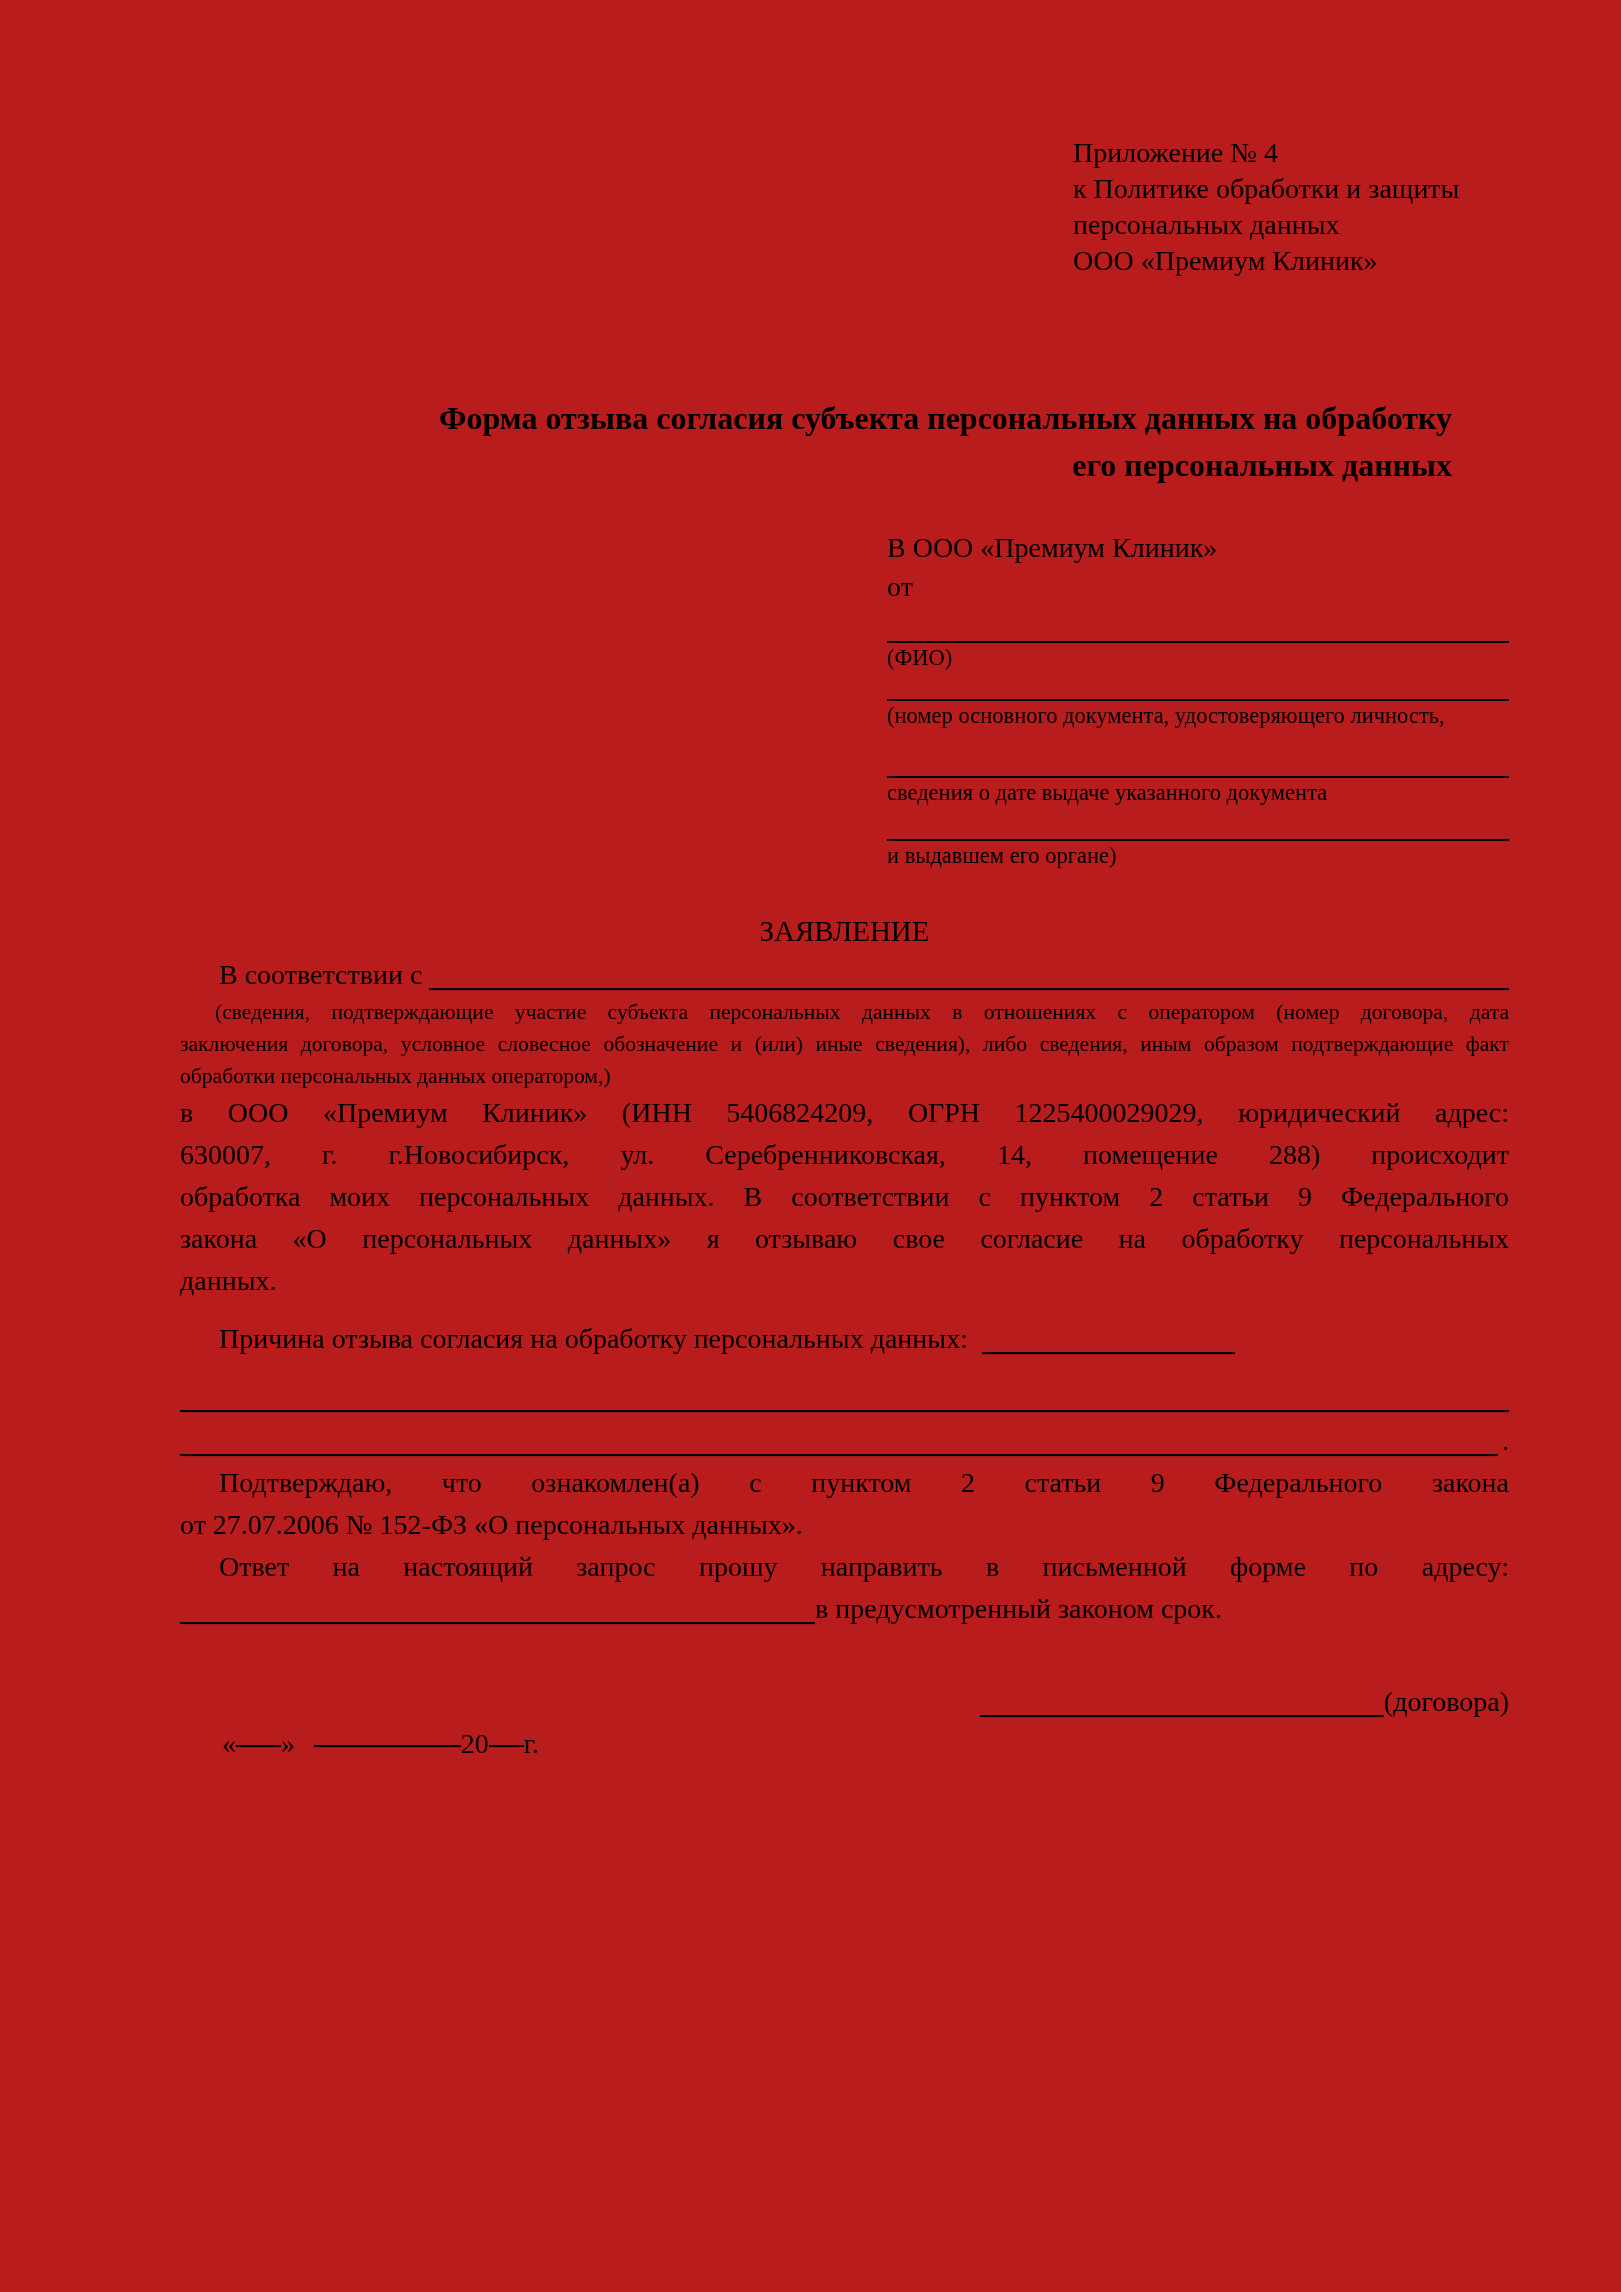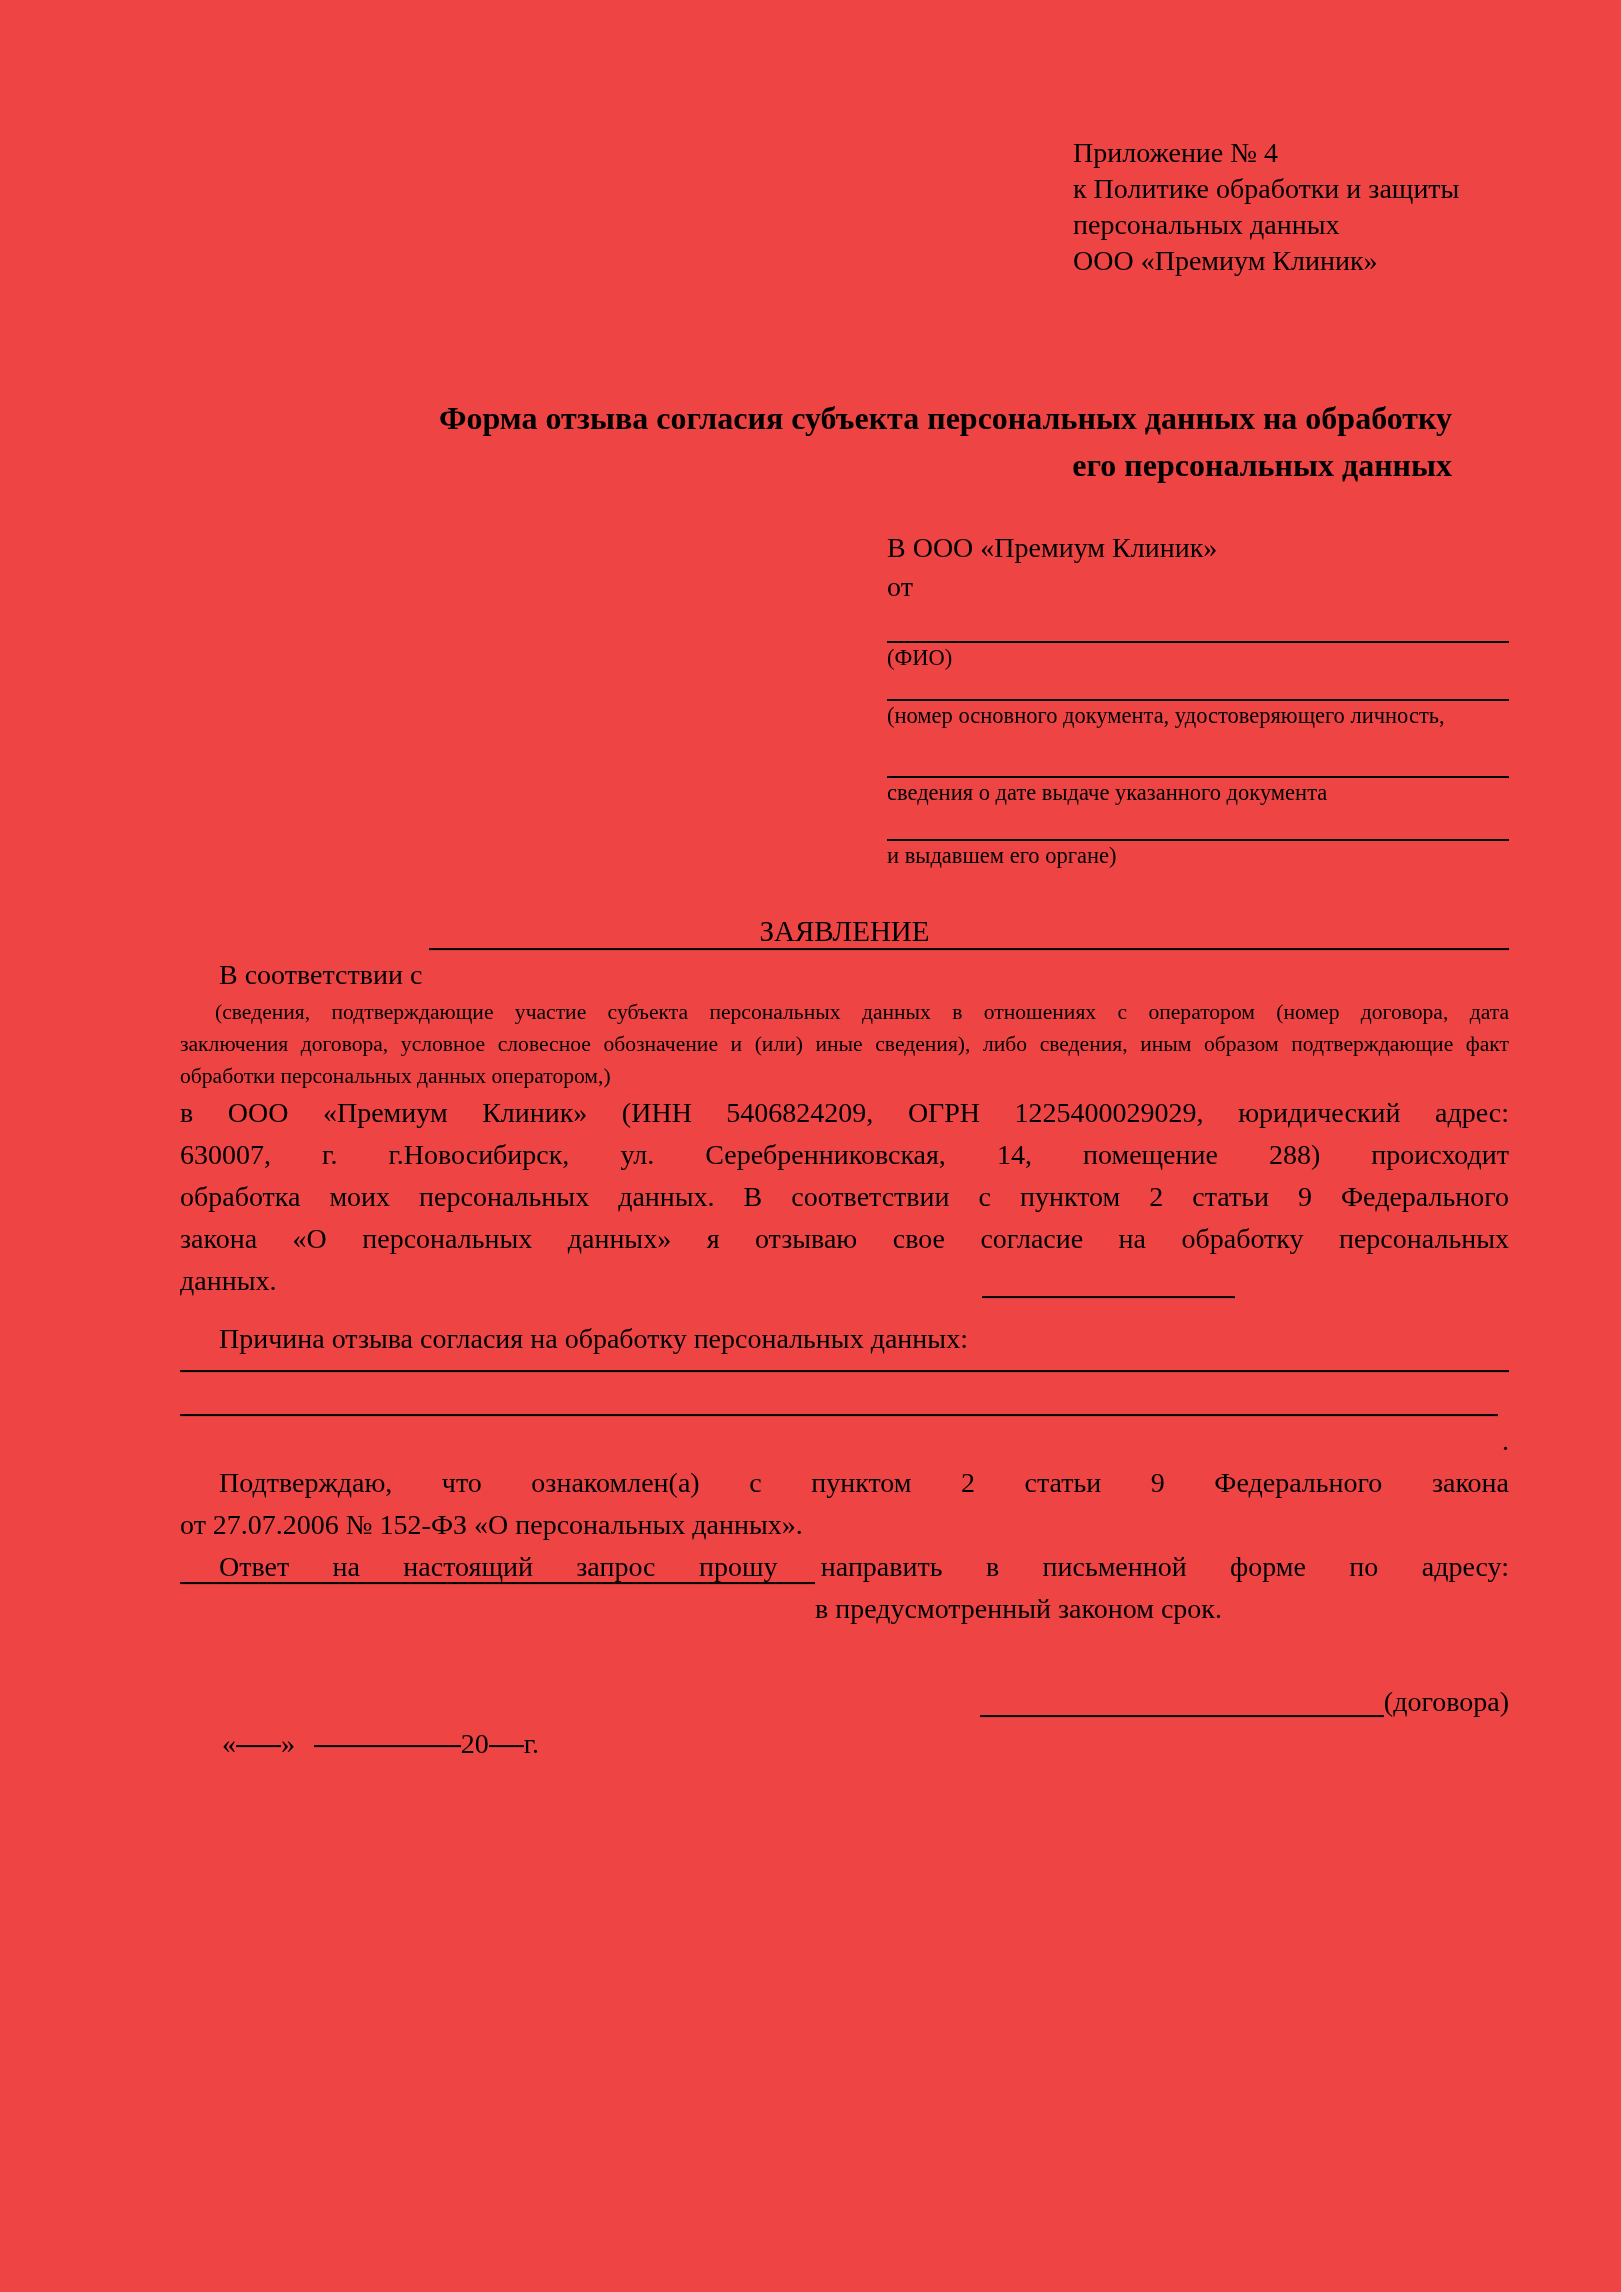--- a/index.html
+++ b/index.html
@@ -1,21 +1,21 @@
 <!DOCTYPE html>
 <html lang="ru"><head>
 <meta charset="utf-8">
 <style>
   html, body { margin: 0; padding: 0; background: #e8e8e8; }
   .page {
     position: relative;
     width: 1621px;
     height: 2293px;
     margin: 0 auto;
-    background: #ef4444;
+    background: #b91c1c;
     color: #000000;
     font-family: "Liberation Serif", "DejaVu Serif", serif;
     box-sizing: border-box;
     padding: 0 112px 0 180px;
     overflow: hidden;
   }
   
   .appendix {
     margin: 135px 0 0 auto;
     width: 436px;
@@ -54,21 +54,21 @@
   .fl-4 { margin-top: 32px; }
   
   .statement-heading {
     margin-top: 41px;
     font-size: 29px;
     line-height: 41px;
     text-align: center;
   }
   .row {
     display: flex;
-    align-items: flex-start;
+    align-items: flex-end;
     font-size: 28px;
     line-height: 42px;
   }
   .row .fill {
     flex: 1;
     border-bottom: 2.9px solid #000;
     transform: translateY(-5.9px);
   }
   .intro-row { margin-top: 2.9px; }
   .intro-row .label { white-space: pre; padding-left: 39px; }

